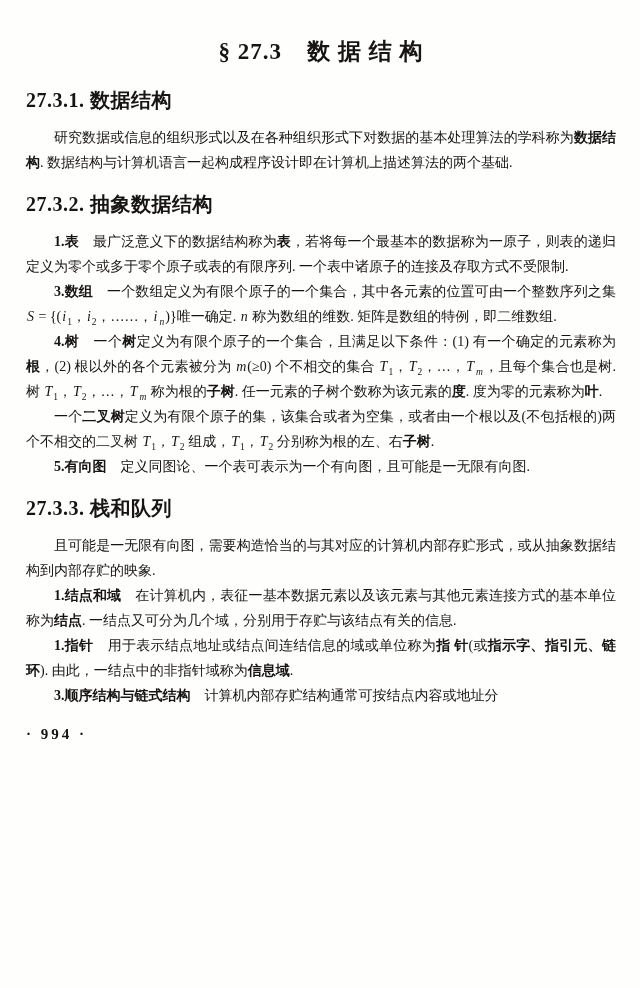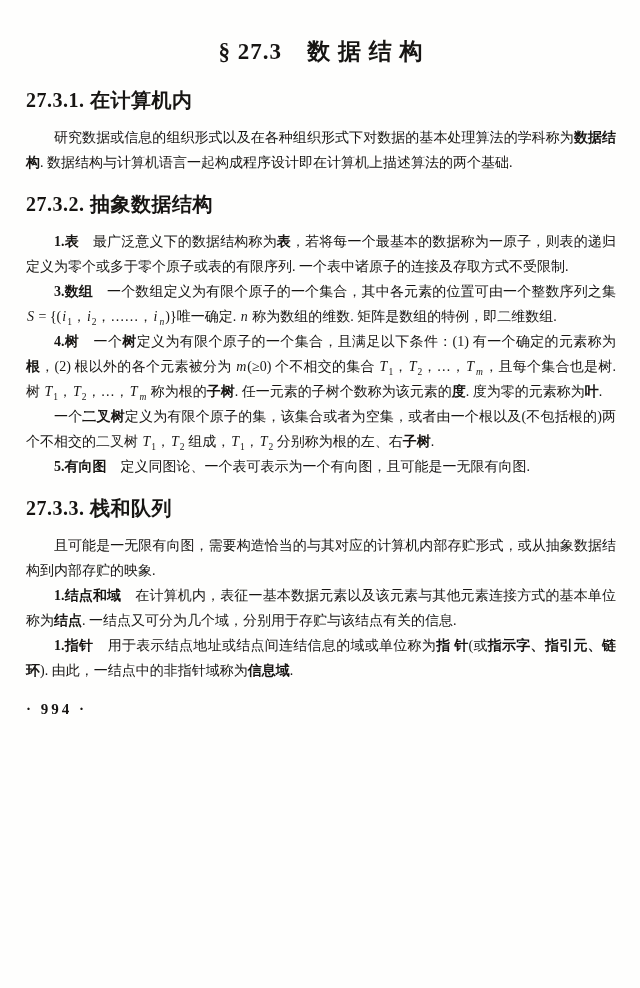--- a/index.html
+++ b/index.html
@@ -52,30 +52,31 @@
     letter-spacing: 3px;
   }
 </style>
 </head>
 <body>
 
 <div class="page">
 
   <h1 class="doc-title"><span>§ 27.3</span><span class="title-gap"></span><span>数 据 结 构</span></h1>
 
-  <h2 class="section-heading">27.3.1. 在计算机内</h2>
+  <h2 class="section-heading">27.3.1. 数据结构</h2>
   <p class="para"><span>研究数据或信息的组织形式以及在各种组织形式下对数据的基本处理算法的学科称为</span><span class="b">数据结构</span><span>. 数据结构与计算机语言一起构成程序设计即在计算机上描述算法的两个基础.</span></p>
 
   <h2 class="section-heading">27.3.2. 抽象数据结构</h2>
   <p class="para"><span class="b">1.表</span><span>　最广泛意义下的数据结构称为</span><span class="b">表</span><span>，若将每一个最基本的数据称为一原子，则表的递归定义为零个或多于零个原子或表的有限序列. 一个表中诸原子的连接及存取方式不受限制.</span></p>
   <p class="para"><span class="b">3.数组</span><span>　一个数组定义为有限个原子的一个集合，其中各元素的位置可由一个整数序列之集 </span><span class="i">S</span><span> = {(</span><span class="i">i</span><sub>1</sub><span>，</span><span class="i">i</span><sub>2</sub><span>，……，</span><span class="i">i</span><sub class="i">n</sub><span>)}唯一确定. </span><span class="i">n</span><span> 称为数组的维数. 矩阵是数组的特例，即二维数组.</span></p>
   <p class="para"><span class="b">4.树</span><span>　一个</span><span class="b">树</span><span>定义为有限个原子的一个集合，且满足以下条件：(1) 有一个确定的元素称为</span><span class="b">根</span><span>，(2) 根以外的各个元素被分为 </span><span class="i">m</span><span>(≥0) 个不相交的集合 </span><span class="i">T</span><sub>1</sub><span>，</span><span class="i">T</span><sub>2</sub><span>，…，</span><span class="i">T</span><sub class="i">m</sub><span>，且每个集合也是树. 树 </span><span class="i">T</span><sub>1</sub><span>，</span><span class="i">T</span><sub>2</sub><span>，…，</span><span class="i">T</span><sub class="i">m</sub><span> 称为根的</span><span class="b">子树</span><span>. 任一元素的子树个数称为该元素的</span><span class="b">度</span><span>. 度为零的元素称为</span><span class="b">叶</span><span>.</span></p>
   <p class="para"><span>一个</span><span class="b">二叉树</span><span>定义为有限个原子的集，该集合或者为空集，或者由一个根以及(不包括根的)两个不相交的二叉树 </span><span class="i">T</span><sub>1</sub><span>，</span><span class="i">T</span><sub>2</sub><span> 组成，</span><span class="i">T</span><sub>1</sub><span>，</span><span class="i">T</span><sub>2</sub><span> 分别称为根的左、右</span><span class="b">子树</span><span>.</span></p>
   <p class="para"><span class="b">5.有向图</span><span>　定义同图论、一个表可表示为一个有向图，且可能是一无限有向图.</span></p>
 
   <h2 class="section-heading">27.3.3. 栈和队列</h2>
   <p class="para"><span>且可能是一无限有向图，需要构造恰当的与其对应的计算机内部存贮形式，或从抽象数据结构到内部存贮的映象.</span></p>
   <p class="para"><span class="b">1.结点和域</span><span>　在计算机内，表征一基本数据元素以及该元素与其他元素连接方式的基本单位称为</span><span class="b">结点</span><span>. 一结点又可分为几个域，分别用于存贮与该结点有关的信息.</span></p>
   <p class="para"><span class="b">1.指针</span><span>　用于表示结点地址或结点间连结信息的域或单位称为</span><span class="b">指 针</span><span>(或</span><span class="b">指示字、指引元、链环</span><span>). 由此，一结点中的非指针域称为</span><span class="b">信息域</span><span>.</span></p>
+  <p class="para"><span class="b">3.顺序结构与链式结构</span><span>　计算机内部存贮结构通常可按结点内容或地址分</span></p>
 
   <div class="page-number">· 994 ·</div>
 
 </div>
 
 </body></html>

